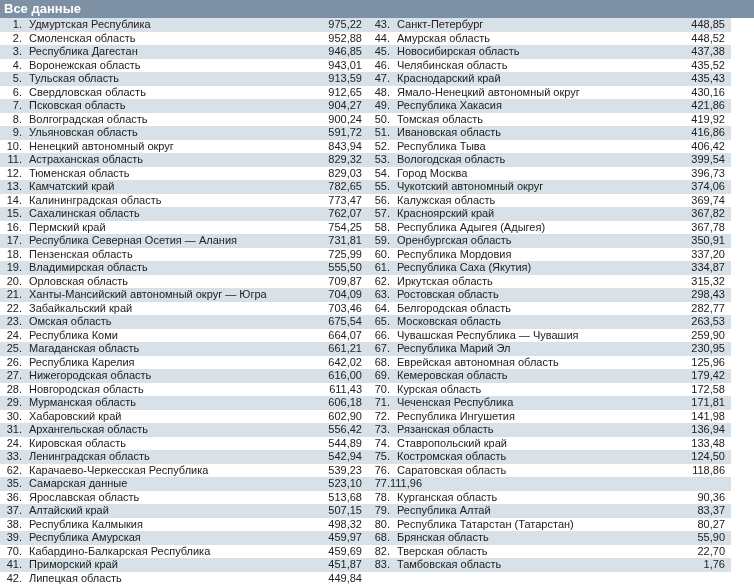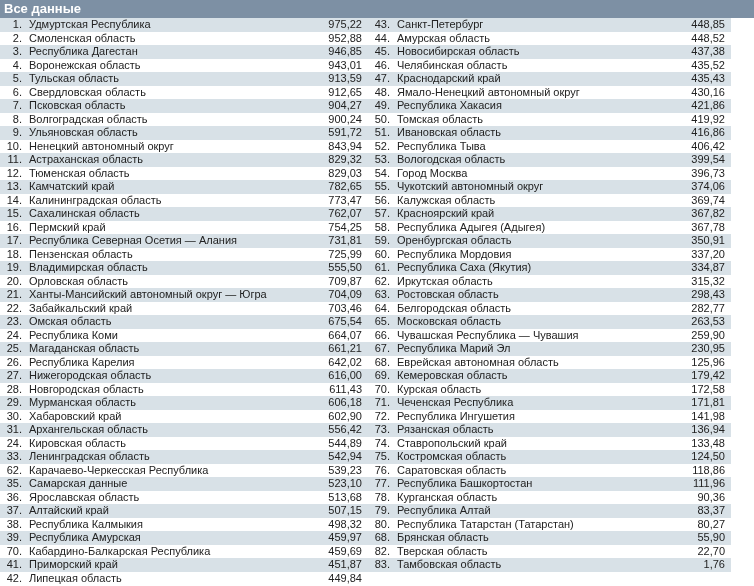--- a/index.html
+++ b/index.html
@@ -529,21 +529,20 @@
   </div>
 
   <div class="row">
     <span class="num">76.</span>
     <span class="name">Саратовская область</span>
     <span class="val">118,86</span>
   </div>
 
   <div class="row stripe">
     <span class="num">77.</span>
-    <span class="name">Республика Башкортостан</span>
     <span class="val">111,96</span>
   </div>
 
   <div class="row">
     <span class="num">78.</span>
     <span class="name">Курганская область</span>
     <span class="val">90,36</span>
   </div>
 
   <div class="row stripe">

